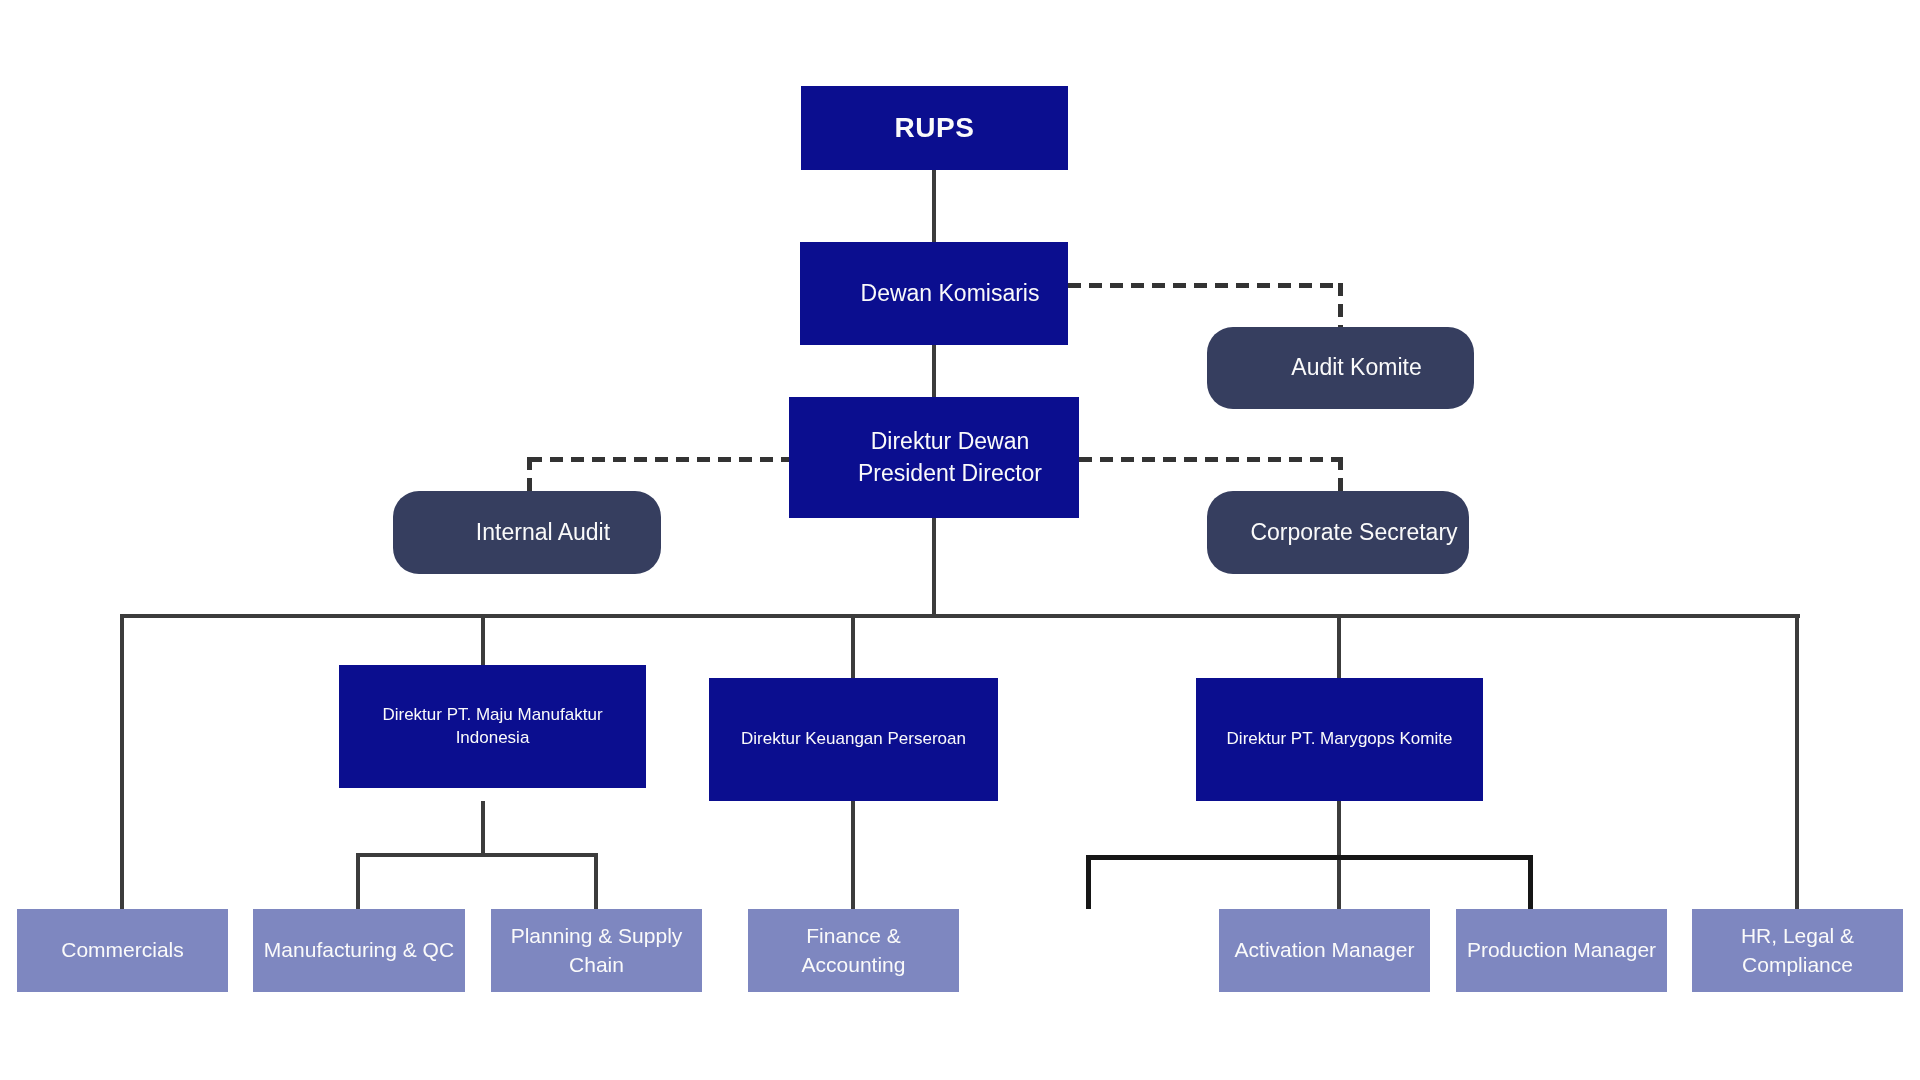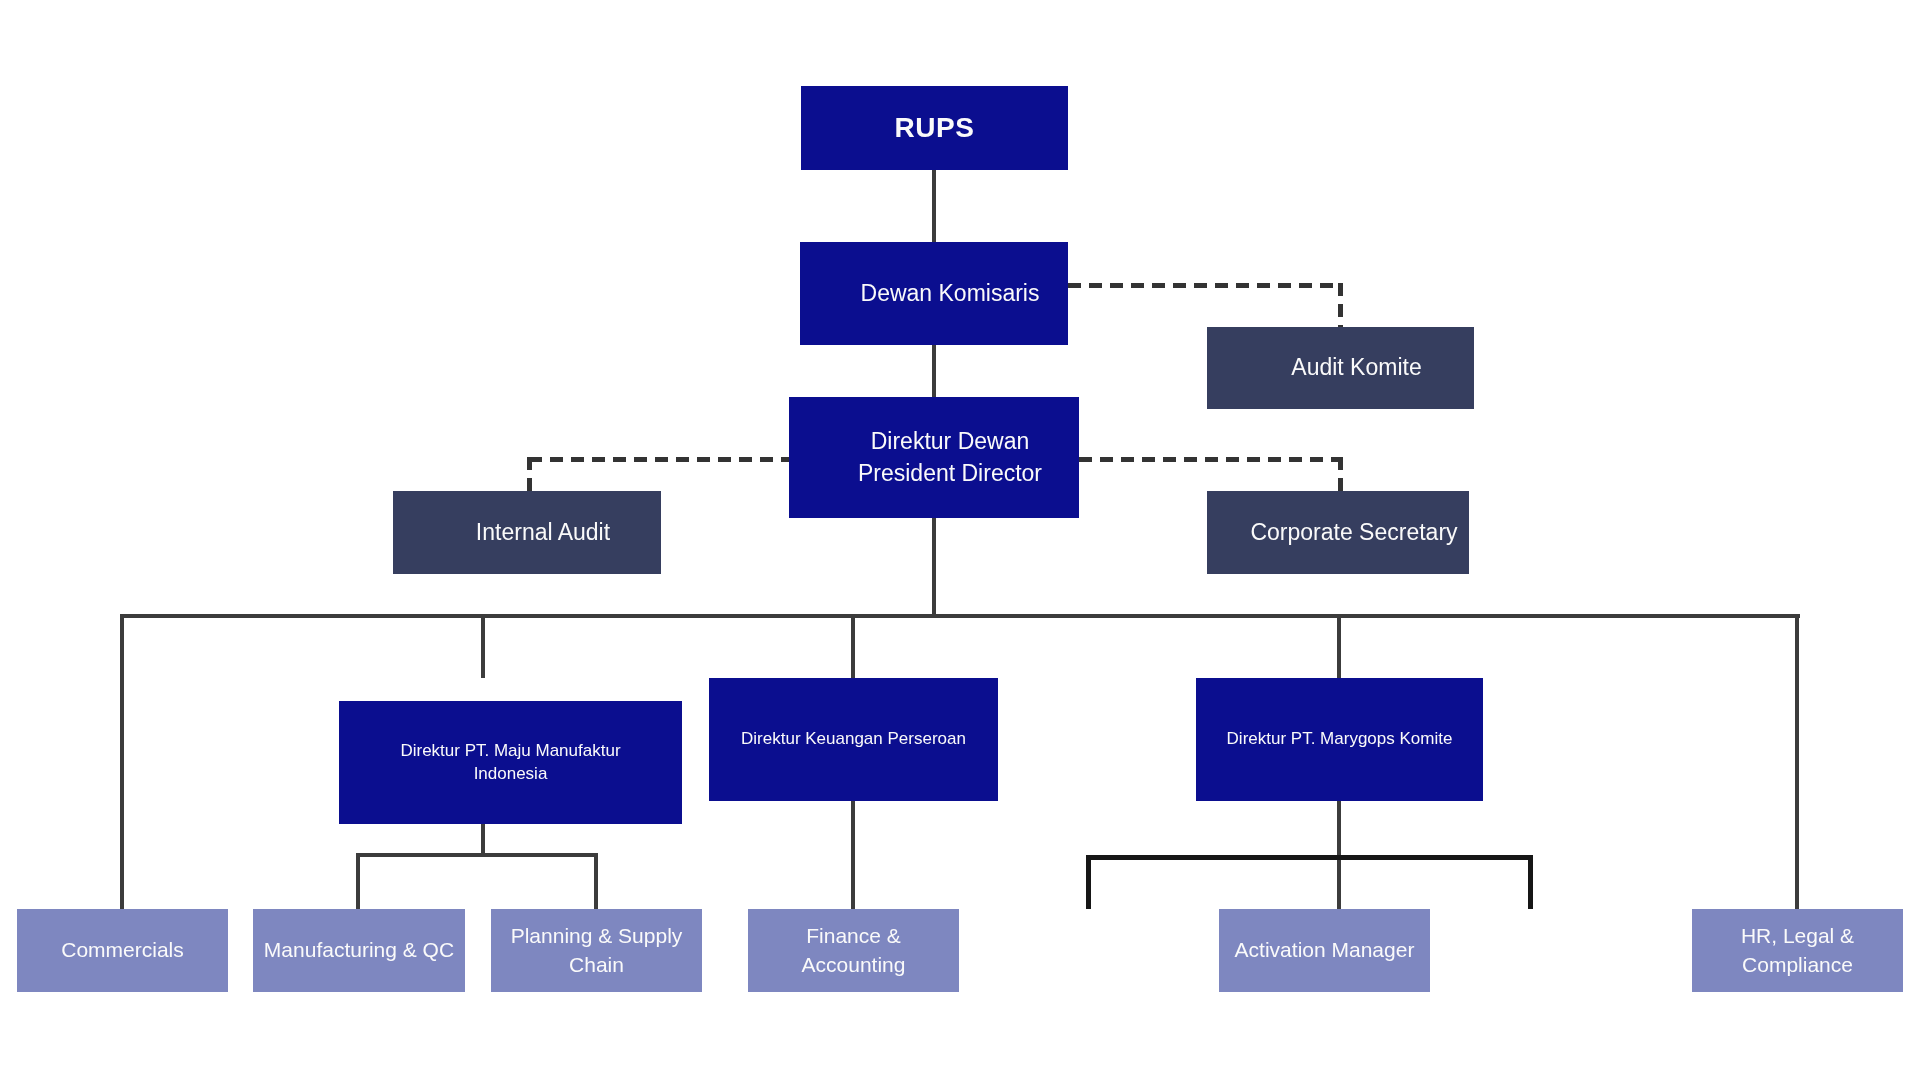--- a/index.html
+++ b/index.html
@@ -14,21 +14,21 @@
   .node{
     position:absolute;
     display:flex;align-items:center;justify-content:center;
     text-align:center;
     color:#fafafa;
     box-sizing:border-box;
     z-index:2;
   }
   .node span{white-space:pre-line;line-height:1.35;}
   .navy{background:#0B0E8F;}
-  .slate{background:#363E5F;}
+  .slate{background:#363E5F;border-radius:26px;}
   .peri{background:#7E87C0;}
   .f-title{font-size:28px;font-weight:700;letter-spacing:.5px;}
   .f-lg{font-size:23px;font-weight:400;padding-left:32px;}
   .f-md{font-size:17px;font-weight:400;}
   .f-bt{font-size:21px;font-weight:400;}
   .ln{position:absolute;background:#3C3C3C;z-index:1;}
   .ln.black{background:#161616;}
   .dash-h{position:absolute;height:5px;z-index:1;
     background:repeating-linear-gradient(90deg,#333333 0 13px,transparent 13px 21px);}
   .dash-v{position:absolute;width:5px;z-index:1;
@@ -88,21 +88,21 @@
   </div>
 
   <div class="node slate f-lg" style="left:393px;top:491px;width:268px;height:83px">
     <span>Internal Audit</span>
   </div>
 
   <div class="node slate f-lg" style="left:1207px;top:491px;width:262px;height:83px">
     <span>Corporate Secretary</span>
   </div>
 
-  <div class="node navy f-md" style="left:339px;top:701px;width:343px;height:123px">
+  <div class="node navy f-md" style="left:339px;top:665px;width:307px;height:123px">
     <span>Direktur PT. Maju Manufaktur
 Indonesia</span>
   </div>
 
   <div class="node navy f-md" style="left:709px;top:678px;width:289px;height:123px">
     <span>Direktur Keuangan Perseroan</span>
   </div>
 
   <div class="node navy f-md" style="left:1196px;top:678px;width:287px;height:123px">
     <span>Direktur PT. Marygops Komite</span>
@@ -124,19 +124,22 @@
   <div class="node peri f-bt" style="left:748px;top:909px;width:211px;height:83px">
     <span>Finance &amp;
 Accounting</span>
   </div>
 
 
   <div class="node peri f-bt" style="left:1219px;top:909px;width:211px;height:83px">
     <span>Activation Manager</span>
   </div>
 
+  <div class="node peri f-bt" style="left:1456px;top:909px;width:211px;height:83px">
+    <span>Production Manager</span>
+  </div>
 
   <div class="node peri f-bt" style="left:1692px;top:909px;width:211px;height:83px">
     <span>HR, Legal &amp;
 Compliance</span>
   </div>
 
 </div>
 
 </body></html>

